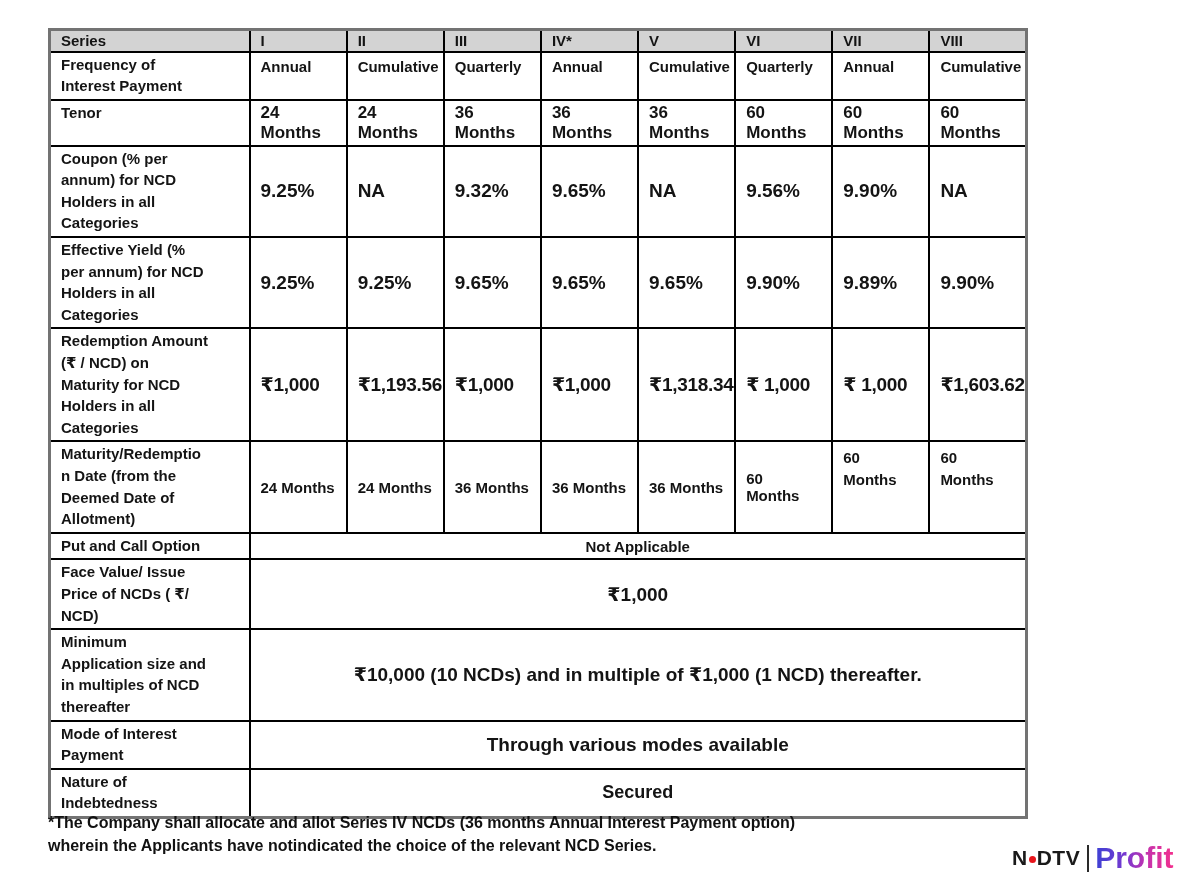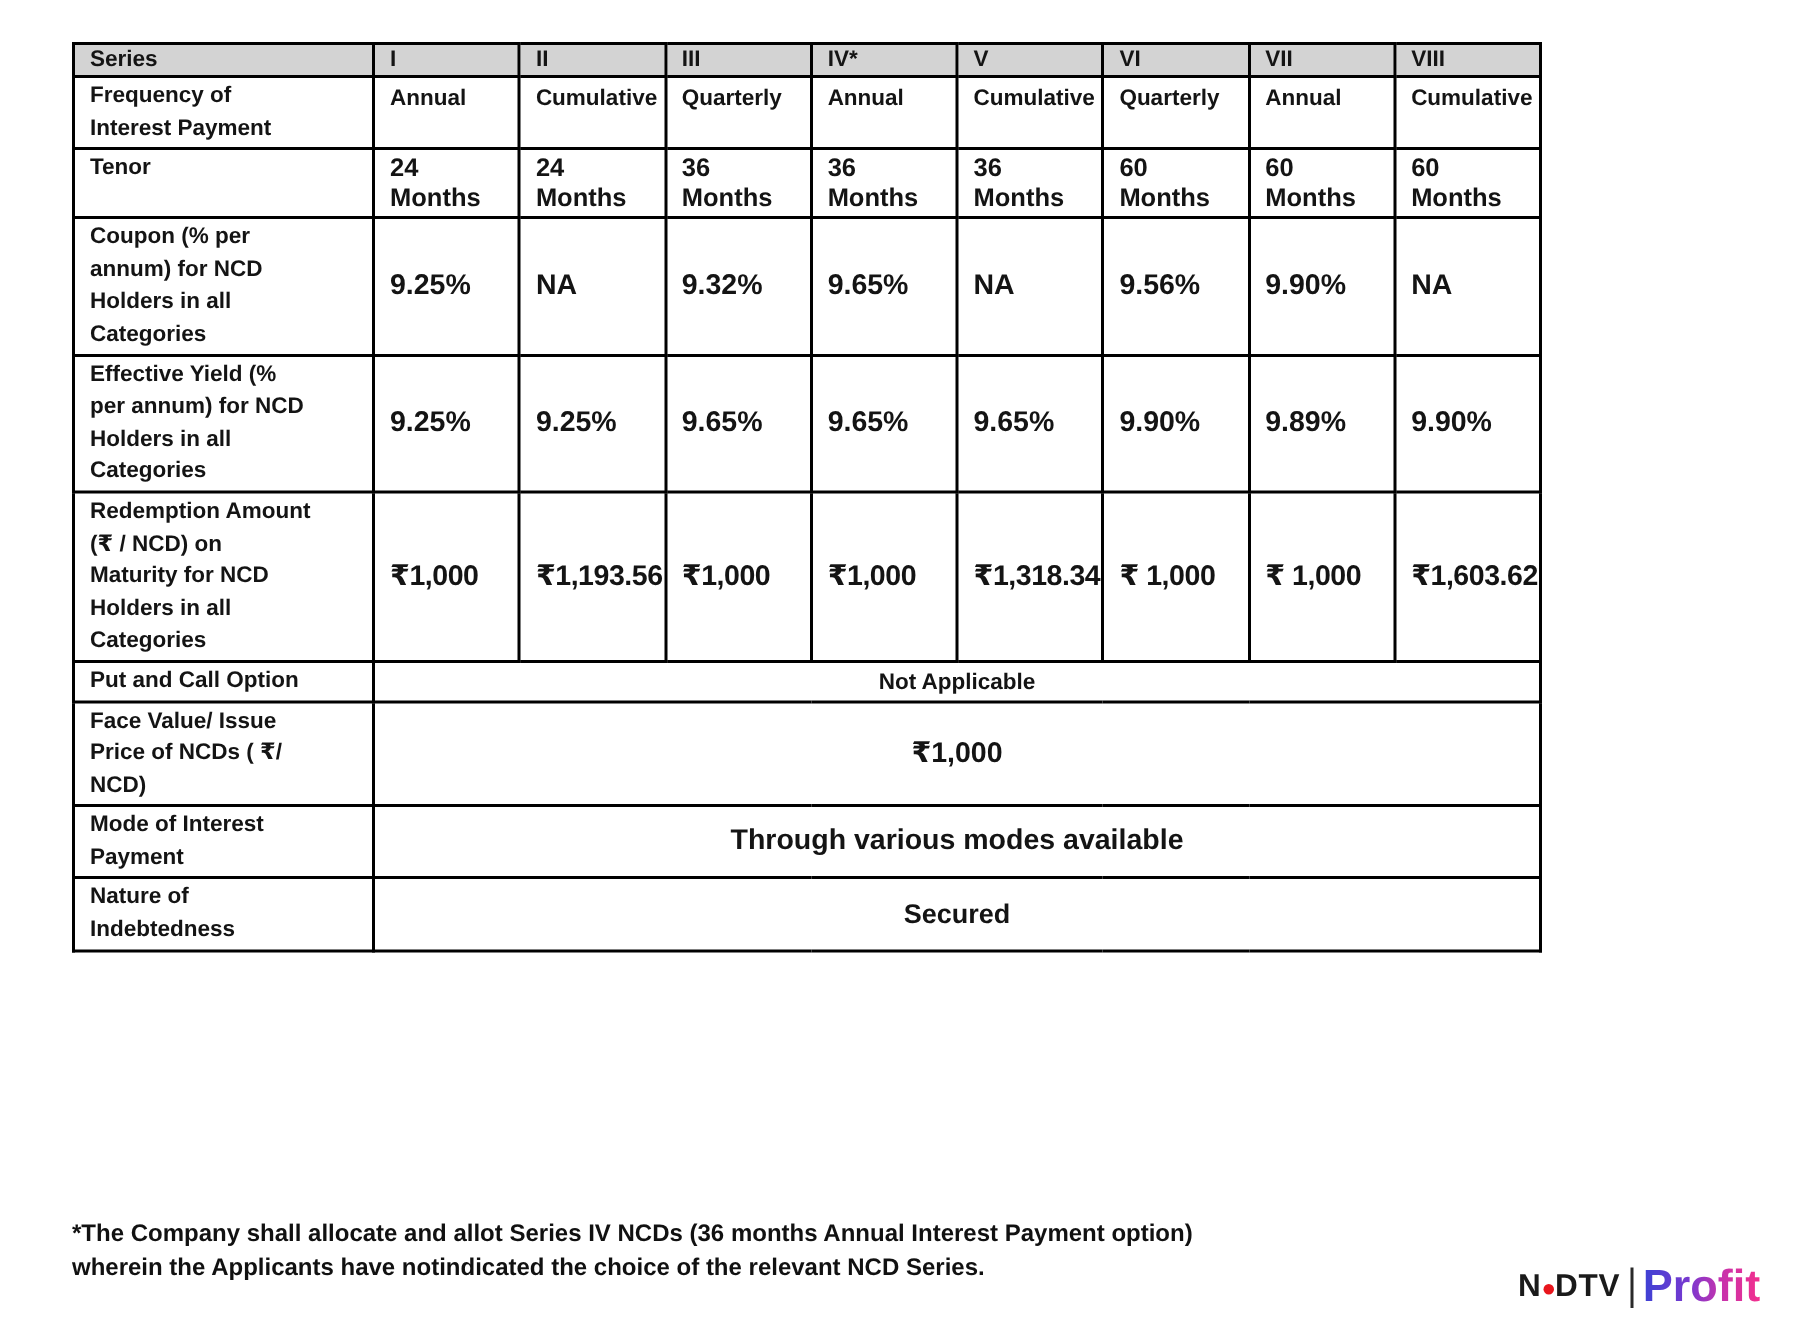--- a/index.html
+++ b/index.html
@@ -11,21 +11,21 @@
     color: #141414;
     position: relative;
     overflow: hidden;
   }
 
   table.ncd {
     position: absolute; left: 48px; top: 28px;
     width: 980px;
     border-collapse: collapse;
     table-layout: fixed;
-    border: 1px solid #737373;
+    border: 3px solid #737373;
   }
   .ncd td {
     border: 2px solid #000;
     overflow: hidden;
   }
   .ncd col.c-label { width: 200px; }
 
   
   .r-head { height: 22px; }
   .r-head td {
@@ -218,33 +218,56 @@
       <td class="val">₹1,000</td>
       <td class="val">₹1,193.56</td>
       <td class="val">₹1,000</td>
       <td class="val">₹1,000</td>
       <td class="val">₹1,318.34</td>
       <td class="val">₹ 1,000</td>
       <td class="val">₹ 1,000</td>
       <td class="val">₹1,603.62</td>
     </tr>
 
+    <tr class="r-mat">
+      <td class="lbl">Maturity/Redemptio
+n Date (from the
+Deemed Date of
+Allotment)</td>
+      <td class="val">24 Months</td>
+      <td class="val">24 Months</td>
+      <td class="val">36 Months</td>
+      <td class="val">36 Months</td>
+      <td class="val">36 Months</td>
+      <td class="val gap">60 Months</td>
+      <td class="val wrap2">60
+Months</td>
+      <td class="val wrap2">60
+Months</td>
+    </tr>
 
     <tr class="r-putcall">
       <td class="lbl">Put and Call Option</td>
       <td class="spanval" colspan="8">Not Applicable</td>
     </tr>
 
     <tr class="r-face">
       <td class="lbl">Face Value/ Issue
 Price of NCDs ( ₹/
 NCD)</td>
       <td class="spanval" colspan="8">₹1,000</td>
     </tr>
 
+    <tr class="r-minapp">
+      <td class="lbl">Minimum
+Application size and
+in multiples of NCD
+thereafter</td>
+      <td class="spanval" colspan="8">₹10,000 (10 NCDs) and in multiple of ₹1,000 (1 NCD) thereafter.</td>
+    </tr>
 
     <tr class="r-mode">
       <td class="lbl">Mode of Interest
 Payment</td>
       <td class="spanval" colspan="8">Through various modes available</td>
     </tr>
 
     <tr class="r-nature">
       <td class="lbl">Nature of
 Indebtedness</td>

